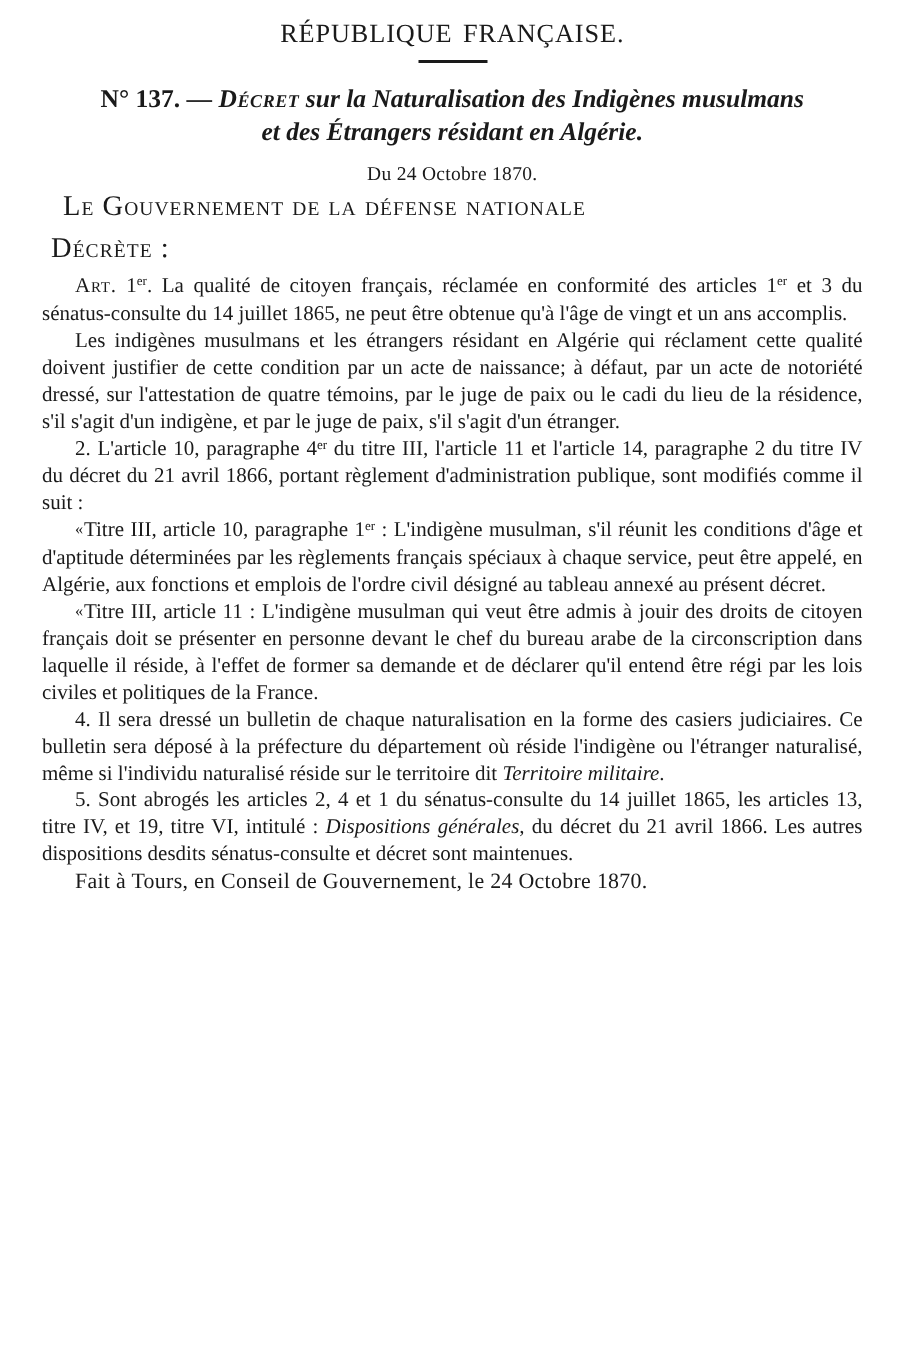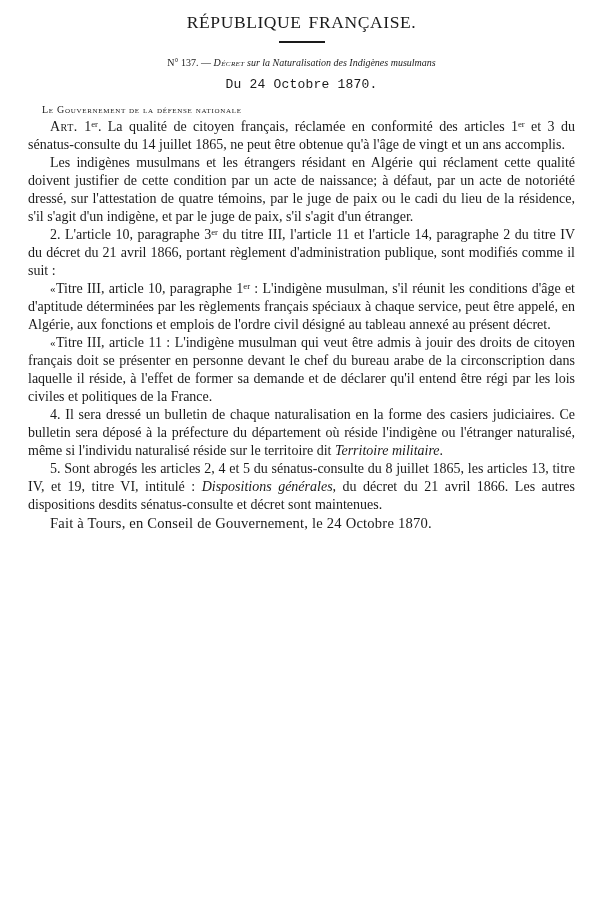--- a/index.html
+++ b/index.html
@@ -44,49 +44,49 @@
   .rule {
     display: inline-block;
     width: 46px;
     height: 2px;
     background: #1a1a1a;
   }
 
   
   .decree-title {
     text-align: center;
-    font-size: 10px;
+    font-size: 17px;
     line-height: 1.33;
     margin: 13px 16px 0 16px;
+    font-weight: bold;
   }
   .decree-title .num {
     font-style: normal;
   }
   .decree-title .ital {
     font-style: italic;
   }
   .decree-title .sc {
     font-style: italic;
     font-variant: small-caps;
     letter-spacing: 0.4px;
   }
   .dash { font-style: normal; }
 
   .date-line {
     text-align: center;
     font-size: 13px;
-    margin: 8px 0 11px 0;
+    margin: 8px 0 1px 0;
     letter-spacing: 0.2px;
-    font-family: Liberation Mono, monospace;
   }
 
   
   .smallcaps-head {
     font-variant: small-caps;
-    font-size: 10px;
+    font-size: 19px;
     letter-spacing: 0.7px;
     margin: 0 0 1px 0;
     padding-left: 14px;
     line-height: 1.4;
   }
   .smallcaps-head.second {
     padding-left: 6px;
     margin-bottom: 3px;
   }
 
@@ -146,52 +146,54 @@
   <div class="masthead">RÉPUBLIQUE FRANÇAISE.</div>
 
   <div class="rule-wrap">
     <span class="rule"></span>
   </div>
 
   <div class="decree-title">
     <span class="num">N° 137.</span><span class="dash">&nbsp;</span><span class="dash">—</span>
     <span class="sc">Décret</span>
     <span class="ital">sur la Naturalisation des Indigènes musulmans</span><br>
+    <span class="ital">et des Étrangers résidant en Algérie.</span>
   </div>
 
   <div class="date-line">Du 24 Octobre 1870.</div>
 
   <div class="smallcaps-head">Le Gouvernement de la défense nationale</div>
 
+  <div class="smallcaps-head second">Décrète :</div>
 
   <p class="body">
     <span class="art-label">Art.</span>&nbsp;<span>1</span><sup class="ord">er</sup><span>. La qualité de citoyen français, réclamée en conformité des articles 1</span><sup class="ord">er</sup><span> et 3 du sénatus-consulte du 14 juillet 1865, ne peut être obtenue qu'à l'âge de vingt et un ans accomplis.</span>
   </p>
 
   <p class="body">Les indigènes musulmans et les étrangers résidant en Algérie qui réclament cette qualité doivent justifier de cette condition par un acte de naissance; à défaut, par un acte de notoriété dressé, sur l'attestation de quatre témoins, par le juge de paix ou le cadi du lieu de la résidence, s'il s'agit d'un indigène, et par le juge de paix, s'il s'agit d'un étranger.</p>
 
   <p class="body">
-    <span>2.</span><span> L'article 10, paragraphe 3</span><sup class="ord">er</sup><span> du titre III, l'article 11 et l'article 14, paragraphe 2 du titre IV du décret du 21 avril 1866, portant règlement d'administration publique, sont modifiés comme il suit :</span>
+    <span>2.</span><span> L'article 10, paragraphe 4</span><sup class="ord">er</sup><span> du titre III, l'article 11 et l'article 14, paragraphe 2 du titre IV du décret du 21 avril 1866, portant règlement d'administration publique, sont modifiés comme il suit :</span>
   </p>
 
   <p class="body">
     <span class="guil">«</span><span>Titre III, article 10, paragraphe 1</span><sup class="ord">er</sup><span> : L'indigène musulman, s'il réunit les conditions d'âge et d'aptitude déterminées par les règlements français spéciaux à chaque service, peut être appelé, en Algérie, aux fonctions et emplois de l'ordre civil désigné au tableau annexé au présent décret.</span>
   </p>
 
   <p class="body">
     <span class="guil">«</span><span>Titre III, article 11 : L'indigène musulman qui veut être admis à jouir des droits de citoyen français doit se présenter en personne devant le chef du bureau arabe de la circonscription dans laquelle il réside, à l'effet de former sa demande et de déclarer qu'il entend être régi par les lois civiles et politiques de la France.</span>
   </p>
 
 
 
 
   <p class="body">
     <span>4.</span><span> Il sera dressé un bulletin de chaque naturalisation en la forme des casiers judiciaires. Ce bulletin sera déposé à la préfecture du département où réside l'indigène ou l'étranger naturalisé, même si l'individu naturalisé réside sur le territoire dit </span><span class="it">Territoire militaire</span><span>.</span>
   </p>
 
   <p class="body">
-    <span>5.</span><span> Sont abrogés les articles 2, 4 et 5 du sénatus-consulte du 8 juillet 1865, les articles 13, titre IV, et 19, titre VI, intitulé : </span><span class="it">Dispositions générales</span><span>, du décret du 21 avril 1866. Les autres dispositions desdits sénatus-consulte et décret sont maintenues.</span>
+    <span>5.</span><span> Sont abrogés les articles 2, 4 et 1 du sénatus-consulte du 14 juillet 1865, les articles 13, titre IV, et 19, titre VI, intitulé : </span><span class="it">Dispositions générales</span><span>, du décret du 21 avril 1866. Les autres dispositions desdits sénatus-consulte et décret sont maintenues.</span>
   </p>
 
   <p class="closing">Fait à Tours, en Conseil de Gouvernement, le 24 Octobre 1870.</p>
 
 
 </div>
 
 </body></html>

